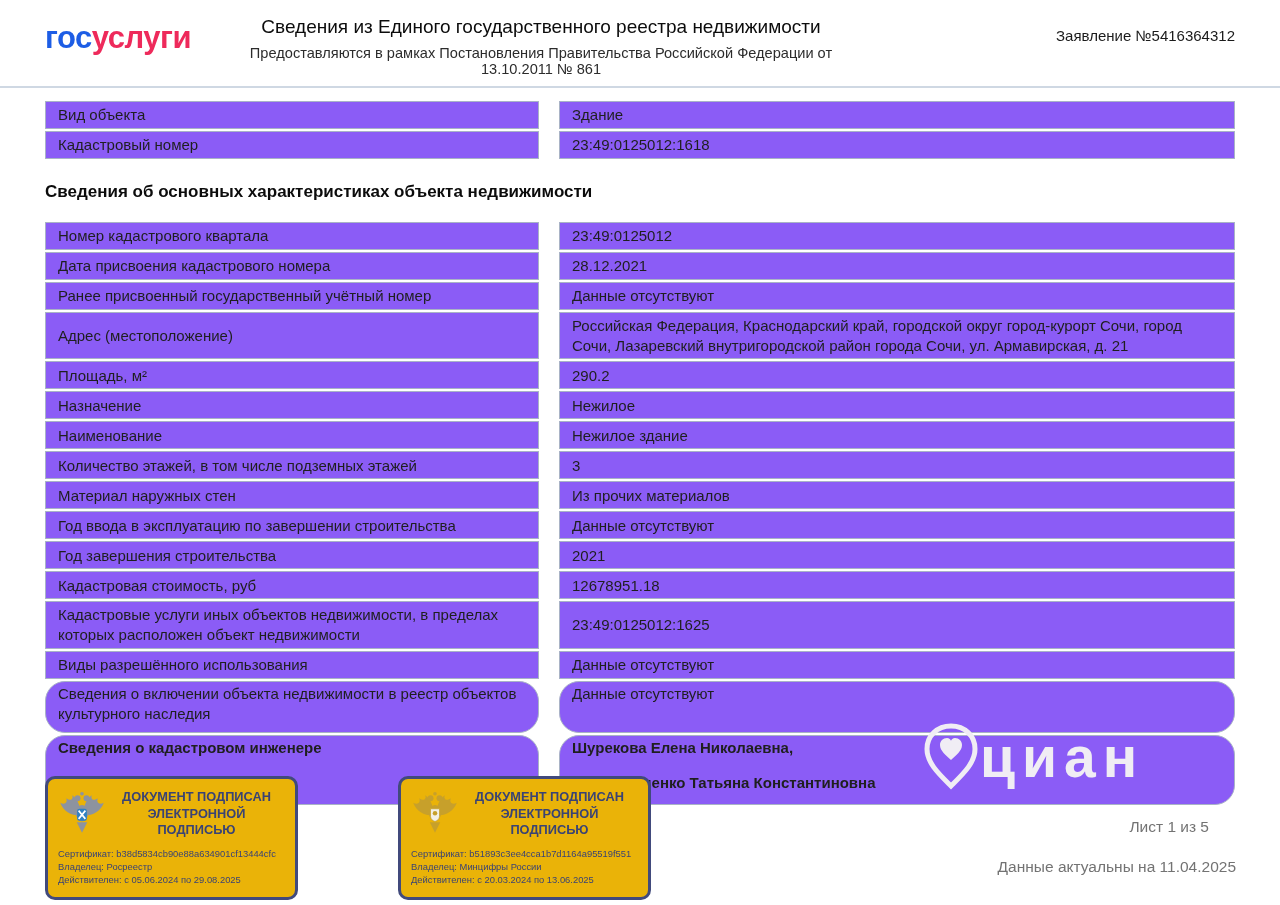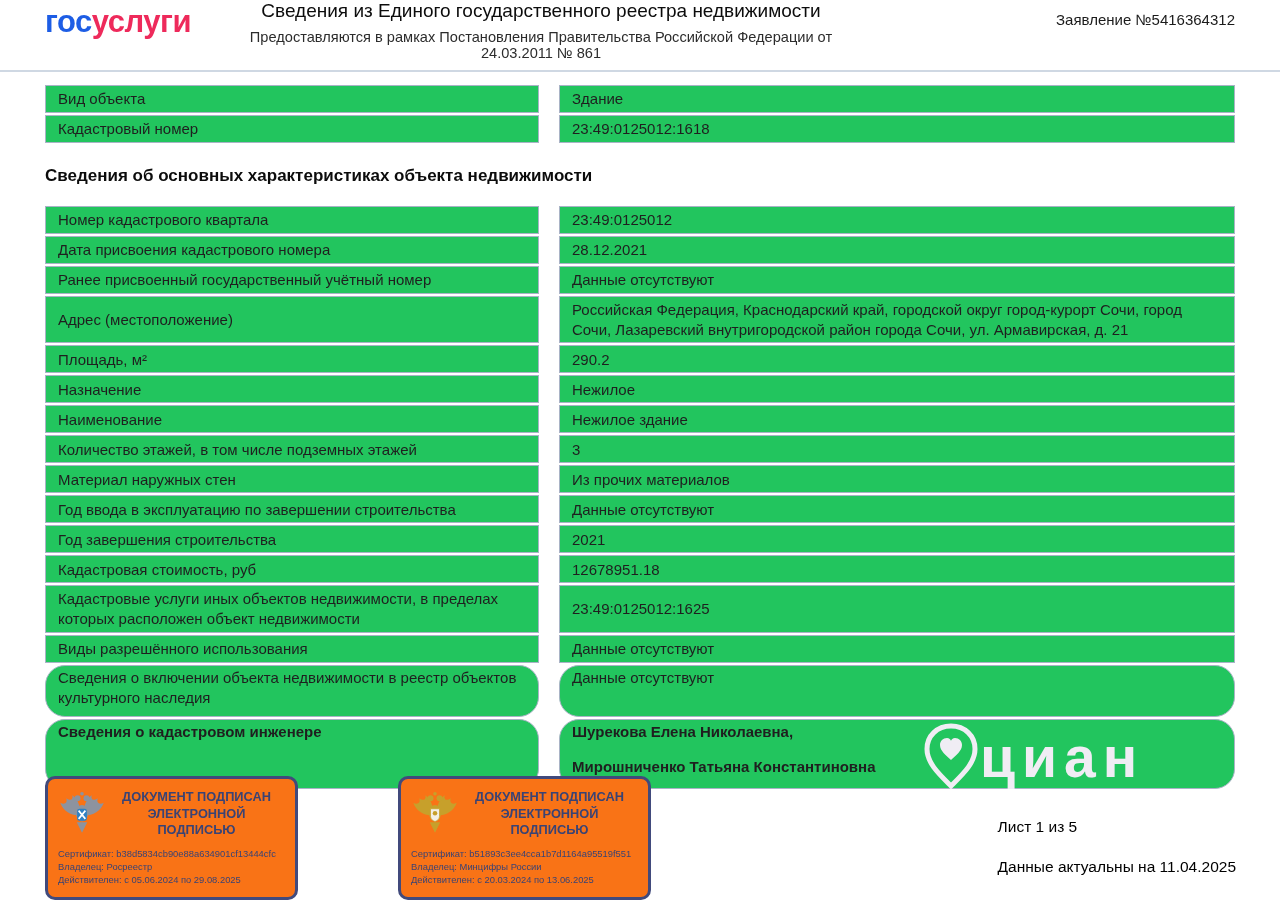--- a/index.html
+++ b/index.html
@@ -6,61 +6,61 @@
   html,body { background:#ffffff; }
   body {
     width:1280px; height:905px;
     font-family:"Liberation Sans", sans-serif;
     color:#1f1f1f;
     position:relative;
     overflow:hidden;
   }
 
   
-  .header { display:flex; align-items:flex-start; padding:0 45px 0 45px; }
+  .header { display:flex; align-items:flex-start; padding:16px 45px 0 45px; }
   .logo { font-size:31px; font-weight:bold; letter-spacing:-0.5px; margin-top:4px; white-space:nowrap; }
   .logo .part1 { color:#1d5de5; }
   .logo .part2 { color:#ee2a5b; }
   .header-center { margin-left:32px; width:636px; text-align:center; }
   .doc-title { font-size:19px; font-weight:normal; color:#0c0c0c; line-height:1.15; }
   .doc-subtitle { font-size:14.6px; color:#2c2c2c; margin-top:7px; }
   .header-right { flex:1; text-align:right;margin-top:8px; }
   .application-no { font-size:15px; color:#1b1b1b; margin-top:3px; white-space:nowrap; }
   .header-divider { border:none; border-top:2px solid #cfd8e3; margin-top:9px; width:1280px; }
 
   
   .content { padding:0 45px; }
   .kv-table { margin-top:13px; }
   .kv-table.main { margin-top:0; }
   .t-row { display:grid; grid-template-columns:494px 1fr; column-gap:20px; margin-bottom:2px; }
   .t-cell {
-    border:1px solid #a9b3c6; background:#22c55e;
+    border:1px solid #a9b3c6; background:#8b5cf6;
     padding:3px 12px; display:flex; flex-direction:column; justify-content:center;
     font-size:15px; color:#1f1f1f; min-height:28px; line-height:1.32;
   }
   .t-row.top .t-cell { justify-content:flex-start; padding-top:2px;border-radius:20px; }
   .t-value .para + .para { margin-top:15px; }
 
   .section-title { font-size:17px; font-weight:bold; color:#0c0c0c; margin:23px 0 20px 0; }
 
   
   .stamps { position:absolute; left:45px; top:776px; display:flex; gap:100px; }
   .stamp {
     width:253px; height:124px;
     border:3px solid #414a7c; border-radius:10px;
     padding:9px 4px 20px 10px;
-    color:#3a4374; overflow:hidden; background:#f97316;
+    color:#3a4374; overflow:hidden; background:#eab308;
   }
   .stamp-top { display:flex; align-items:center; }
   .emblem { width:48px; height:52px; flex:0 0 auto; }
   .stamp-title { flex:1; text-align:center; font-weight:bold; font-size:12.8px; line-height:1.3; padding-right:4px; }
   .stamp-lines { margin-top:7px; font-size:9.4px; font-weight:normal; line-height:1.4; white-space:nowrap; }
 
   
-  .footer-texts { position:absolute; right:44px; top:818px; text-align:left; font-size:15.5px; color:#000000; }
+  .footer-texts { position:absolute; right:44px; top:818px; text-align:right; font-size:15.5px; color:#737373; }
   .page-info { padding-right:27px; }
   .actual-date { margin-top:22px; }
 
   
   .watermark {
     position:absolute; left:922px; top:722px;
     display:flex; align-items:center; gap:0;
     pointer-events:none; user-select:none;
   }
   .watermark-text {
@@ -70,21 +70,21 @@
 </style>
 </head>
 <body>
 
 <div class="header">
   <div class="logo">
     <span class="part1">гос</span><span class="part2">услуги</span>
   </div>
   <div class="header-center">
     <div class="doc-title">Сведения из Единого государственного реестра недвижимости</div>
-    <div class="doc-subtitle">Предоставляются в рамках Постановления Правительства Российской Федерации от 24.03.2011 № 861</div>
+    <div class="doc-subtitle">Предоставляются в рамках Постановления Правительства Российской Федерации от 13.10.2011 № 861</div>
   </div>
   <div class="header-right">
     <div class="application-no">Заявление №5416364312</div>
   </div>
 </div>
 <hr class="header-divider">
 
 <div class="content">
   <div class="kv-table" id="object-table">
       <div class="t-row">

